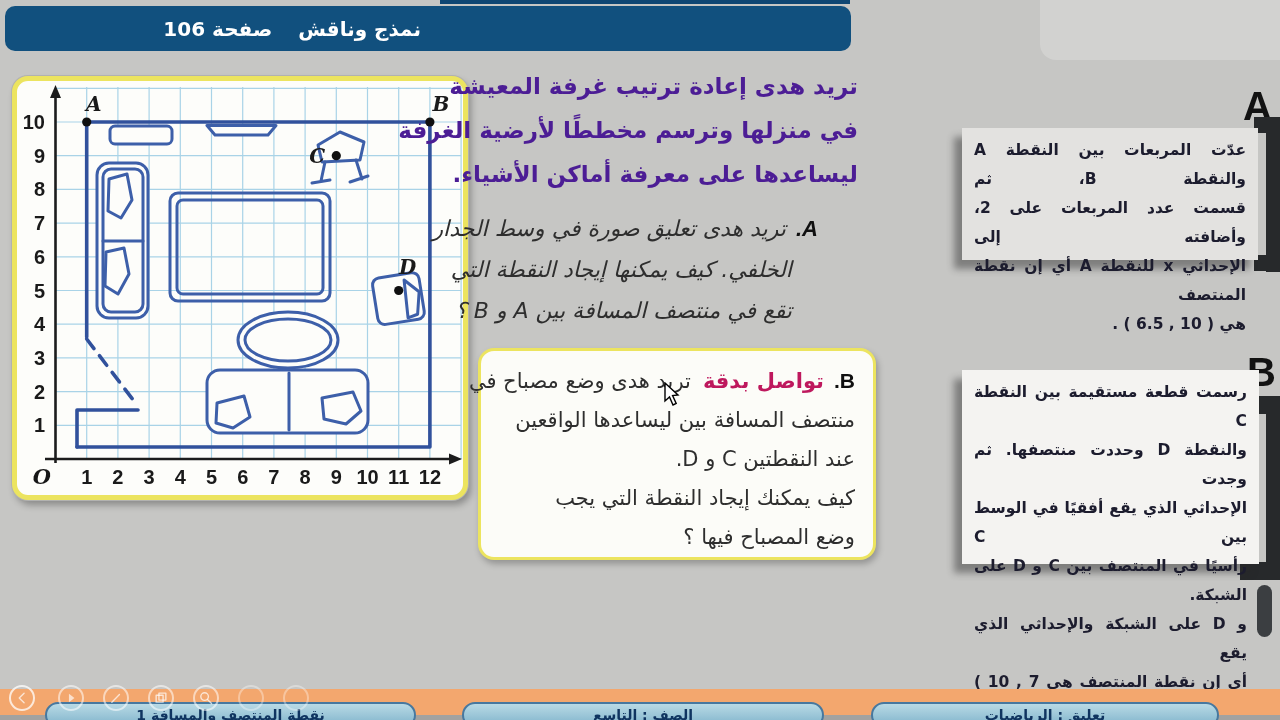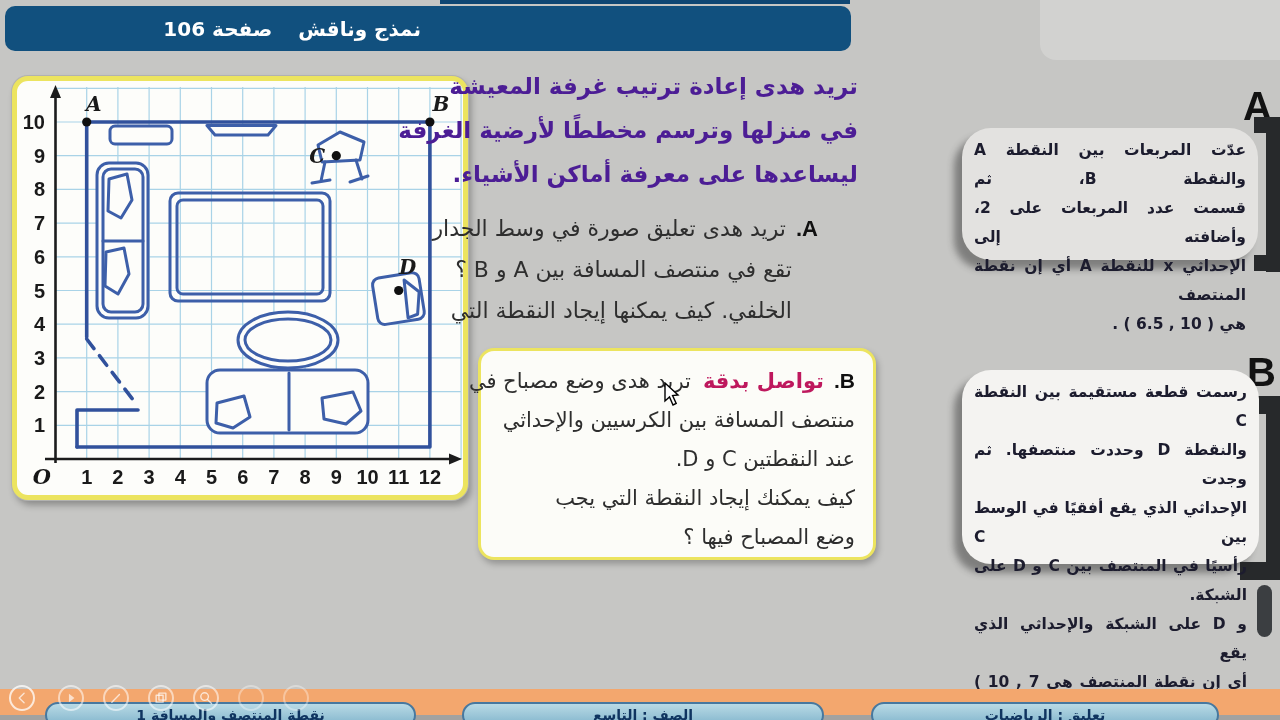--- a/index.html
+++ b/index.html
@@ -19,37 +19,37 @@
   
   .graph-panel{position:absolute;left:12px;top:76px;width:446px;height:414px;background:#fdfdfa;
     border:5px solid #ece45f;border-radius:16px;box-shadow:0 0 0 1px #b2b2b0, 3px 5px 7px rgba(0,0,0,.3);}
   .graph-panel svg{display:block;}
 
   
   .rtl{direction:rtl;}
   .intro{position:absolute;right:422px;top:64px;width:400px;text-align:right;}
   .intro div{font-size:23px;font-weight:700;color:#4c1d95;line-height:44px;white-space:nowrap;}
   .item-a{position:absolute;right:462px;top:208px;width:360px;text-align:right;}
-  .item-a .l{font-size:22px;color:#2e2e2e;line-height:41px;white-space:nowrap;}
+  .item-a .l{font-size:22px;color:#2e2e2e;line-height:41px;white-space:nowrap;font-style:italic;}
   .item-a .l1 .mk{font-weight:800;color:#101010;margin-left:10px;font-family:"Liberation Sans",sans-serif;}
   .item-a .cont{padding-left:0;padding-right:26px;}
 
   .box-b{position:absolute;right:404px;top:348px;width:398px;height:212px;background:#fcfcf8;
     border:3px solid #ece45f;border-radius:16px;box-shadow:2px 4px 6px rgba(0,0,0,.25);
     box-sizing:border-box;padding:10px 18px 0 12px;text-align:right;}
   .box-b .l{font-size:21px;color:#2e2e2e;line-height:39px;white-space:nowrap;}
   .box-b .mk{font-weight:800;color:#101010;margin-left:10px;font-family:"Liberation Sans",sans-serif;}
   .box-b .hl{font-weight:800;color:#be185d;margin-left:12px;}
   .box-b .ctr{white-space:nowrap;}
 
   
   .big-letter{position:absolute;font-family:"Liberation Sans",sans-serif;font-weight:800;font-size:40px;color:#121212;line-height:40px;}
   .bracket{position:absolute;background:#27292b;}
   .side-box{position:absolute;left:962px;box-sizing:border-box;direction:rtl;
-    box-shadow:-8px 9px 7px rgba(40,40,40,.45);border-radius:29px;}
+    box-shadow:-8px 9px 7px rgba(40,40,40,.45);}
   .side-box .pl{font-size:15.5px;font-weight:700;color:#1c1c2e;line-height:29px;
     text-align:justify;text-align-last:justify;}
   .side-box .pl.last{text-align-last:right;}
   .box-a{top:128px;width:296px;height:132px;background:#e3e2e0;padding:8px 12px;}
   .box-bb{top:370px;width:297px;height:194px;background:#f4f3f1;padding:8px 12px;}
 
   .side-pill{position:absolute;left:1257px;top:585px;width:15px;height:52px;background:#3b3e41;border-radius:8px;}
 
   
   .bottom-orange{position:absolute;left:0;top:689px;width:1280px;height:26px;background:#f3a76e;}
@@ -208,29 +208,29 @@
   <div class="intro rtl">
     <div>تريد هدى إعادة ترتيب غرفة المعيشة</div>
     <div>في منزلها وترسم مخططًا لأرضية الغرفة</div>
     <div>ليساعدها على معرفة أماكن الأشياء.</div>
   </div>
 
   <div class="item-a rtl">
     <div class="l l1">
       <span class="mk">A.</span><span>تريد هدى تعليق صورة في وسط الجدار</span>
     </div>
+    <div class="l cont">الخلفي. كيف يمكنها إيجاد النقطة التي</div>
     <div class="l cont">تقع في منتصف المسافة بين A و B ؟</div>
-    <div class="l cont">الخلفي. كيف يمكنها إيجاد النقطة التي</div>
   </div>
 
   <div class="box-b rtl">
     <div class="l">
       <span class="mk">B.</span><span class="hl">تواصل بدقة</span><span>تريد هدى وضع مصباح في</span>
     </div>
-    <div class="l">منتصف المسافة بين الكرسيين والإحداثي</div>
+    <div class="l">منتصف المسافة بين ليساعدها الواقعين</div>
     <div class="l">عند النقطتين C و D.</div>
     <div class="l ctr">كيف يمكنك إيجاد النقطة التي يجب</div>
     <div class="l ctr">وضع المصباح فيها ؟</div>
   </div>
 
   <svg class="cursor" width="18" height="26" viewBox="0 0 18 26">
     <path d="M1,1 L1,19 L5.5,15 L9,23 L12.2,21.4 L8.6,13.6 L14,13 Z" fill="#ffffff" stroke="#000000" stroke-width="1.4"></path>
   </svg>
 
   <div class="big-letter" style="left:1243px;top:86px;">A</div>

